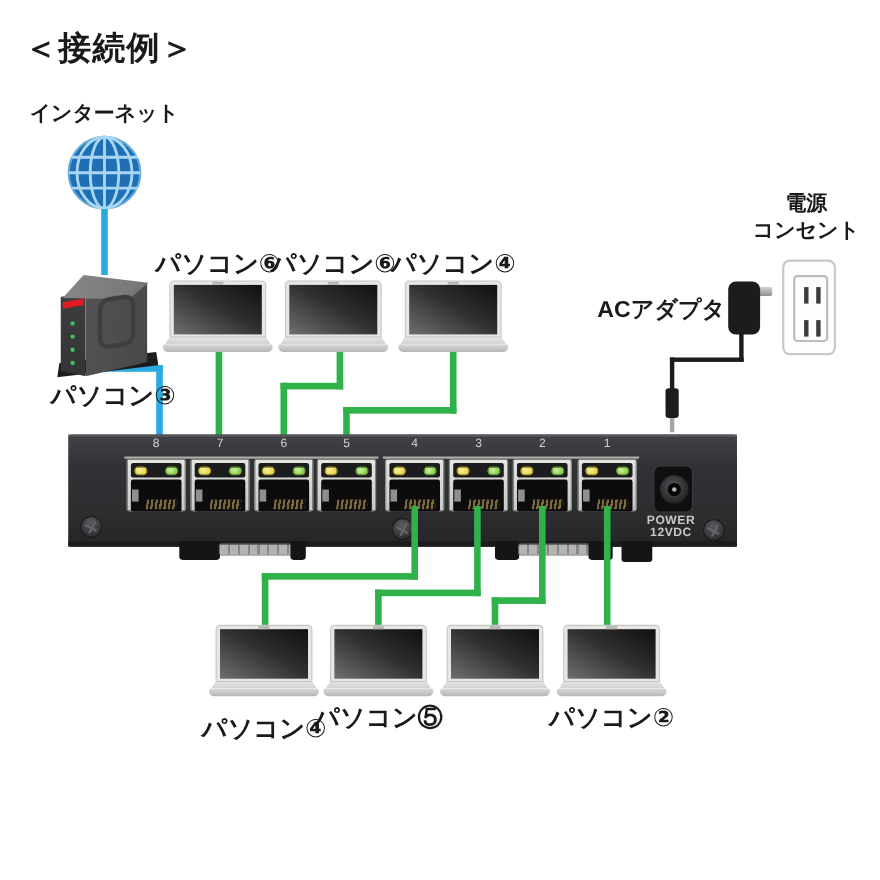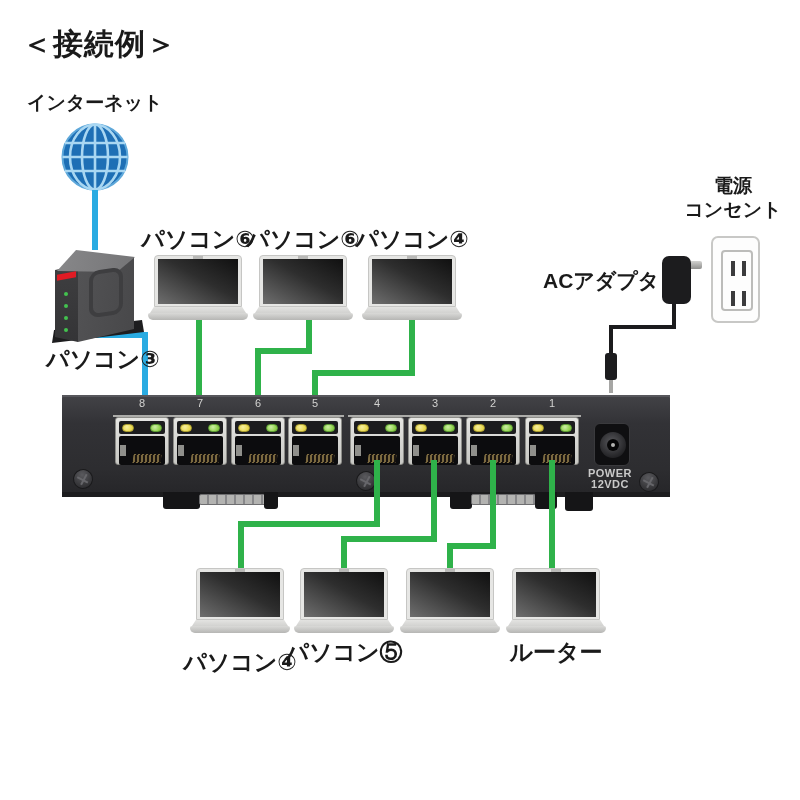--- a/index.html
+++ b/index.html
@@ -356,15 +356,15 @@
     <div class="lap-screen">
         <div class="lap-display"></div>
         <div class="lap-cam"></div>
       </div>
       <div class="lap-deck"></div>
       <div class="lap-base"></div>
   </div>
 
   <div class="abs pc-lbl" style="left:170px; top:647px;">パソコン④</div>
   <div class="abs pc-lbl" style="left:274px; top:637px;font-family:Liberation Serif, serif;">パソコン⑤</div>
-  <div class="abs pc-lbl" style="left:486px; top:637px;">ルーター</div>
+  <div class="abs pc-lbl" style="left:486px; top:637px;">パソコン②</div>
 
 </div>
 
 </body></html>

